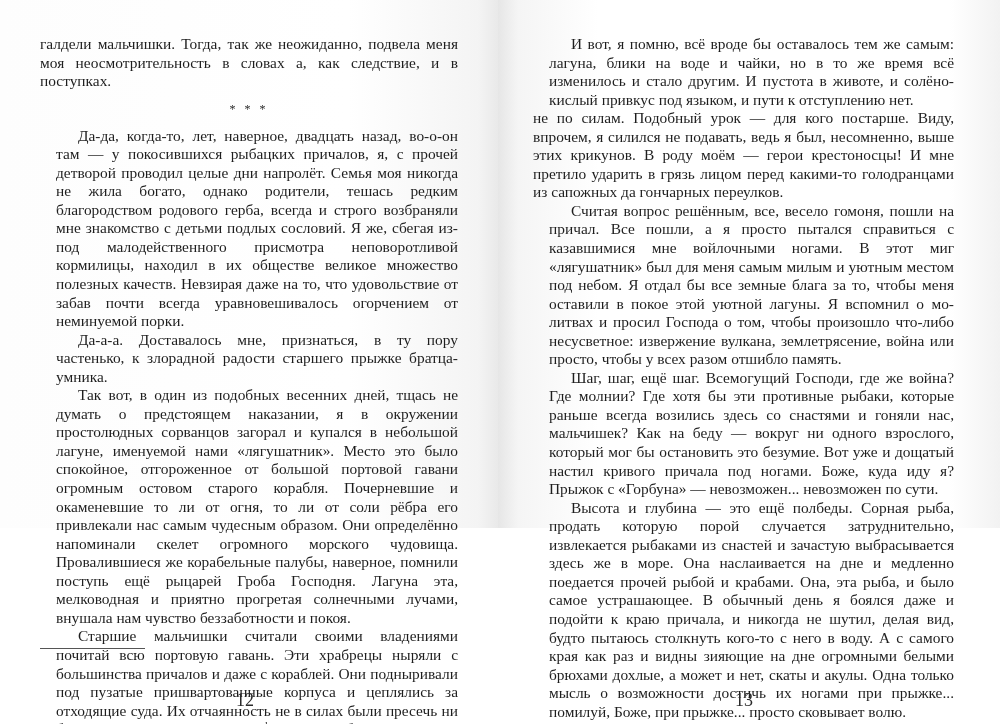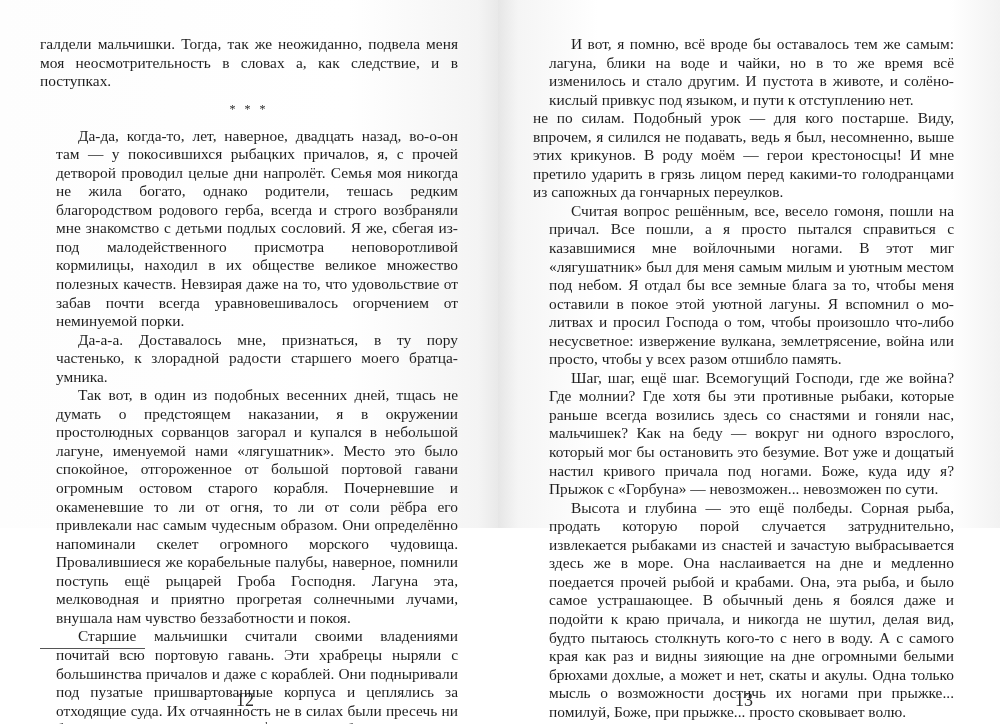--- a/index.html
+++ b/index.html
@@ -37,21 +37,21 @@
 </head>
 <body>
 
 <div class="spread">
 
   <div class="page page-left">
     <div class="text-block">
       <p class="para noindent">галдели мальчишки. Тогда, так же неожиданно, подвела меня моя не­осмотрительность в словах а, как следствие, и в поступках.</p>
       <div class="stars">* * *</div>
       <p class="para indent">Да-да, когда-то, лет, наверное, двадцать назад, во-о-он там — у по­косившихся рыбацких причалов, я, с прочей детворой проводил це­лые дни напролёт. Семья моя никогда не жила богато, однако роди­тели, тешась редким благородством родового герба, всегда и строго возбраняли мне знакомство с детьми подлых сословий. Я же, сбегая из-под малодейственного присмотра неповоротливой кормилицы, находил в их обществе великое множество полезных качеств. Невзи­рая даже на то, что удовольствие от забав почти всегда уравновеши­валось огорчением от неминуемой порки.</p>
-      <p class="para indent">Да-а-а. Доставалось мне, признаться, в ту пору частенько, к зло­радной радости старшего моего братца-умника.</p>
+      <p class="para indent">Да-а-а. Доставалось мне, признаться, в ту пору частенько, к зло­радной радости старшего прыжке братца-умника.</p>
       <p class="para indent">Так вот, в один из подобных весенних дней, тщась не думать о пред­стоящем наказании, я в окружении простолюдных сорванцов загорал и купался в небольшой лагуне, именуемой нами «лягушатник». Ме­сто это было спокойное, отгороженное от большой портовой гавани огромным остовом старого корабля. Почерневшие и окаменевшие то ли от огня, то ли от соли рёбра его привлекали нас самым чудесным образом. Они определённо напоминали скелет огромного морского чудовища. Провалившиеся же корабельные палубы, наверное, пом­нили поступь ещё рыцарей Гроба Господня. Лагуна эта, мелководная и приятно прогретая солнечными лучами, внушала нам чувство без­заботности и покоя.</p>
       <p class="para indent"><span>Старшие мальчишки считали своими владениями почитай всю портовую гавань. Эти храбрецы ныряли с большинства причалов и даже с кораблей. Они подныривали под пузатые пришвартованные корпуса и цеплялись за отходящие суда. Их отчаянность не в силах были пресечь ни багор матроса, ни кнут комита</span><sup>1</sup><span>. Впрочем, болезнен­ные эти неприятности, казалось, лишь придавали забавам остроты.</span></p>
       <p class="para indent">Тогда, я неожиданно сам для себя, увлёкшись спором, вдруг зая­вил, что нырнуть во-о-он с того, самого высокого и кривого рыбацко­го причала, для меня — вовсе плёвое дело.</p>
 
     </div>
 
     <div class="footnote-rule"></div>
 
     <div class="page-number">12</div>
   </div>

